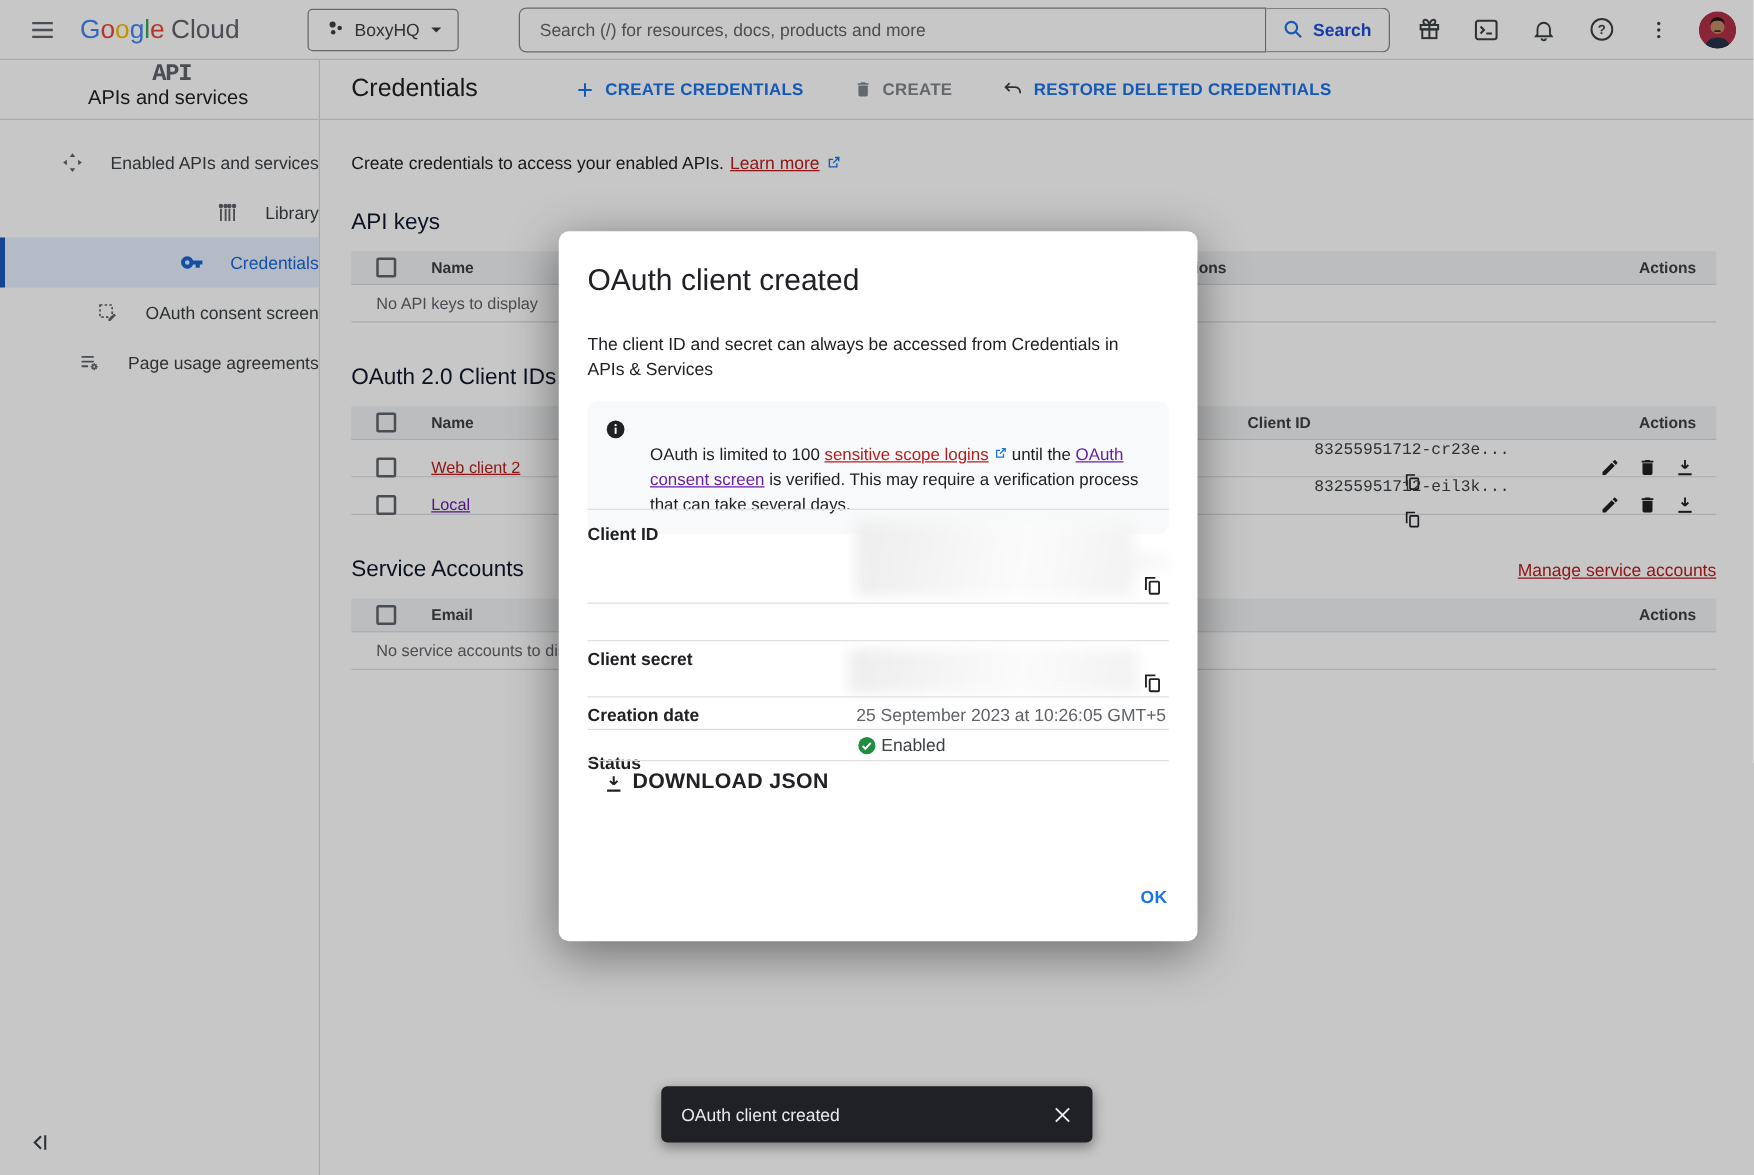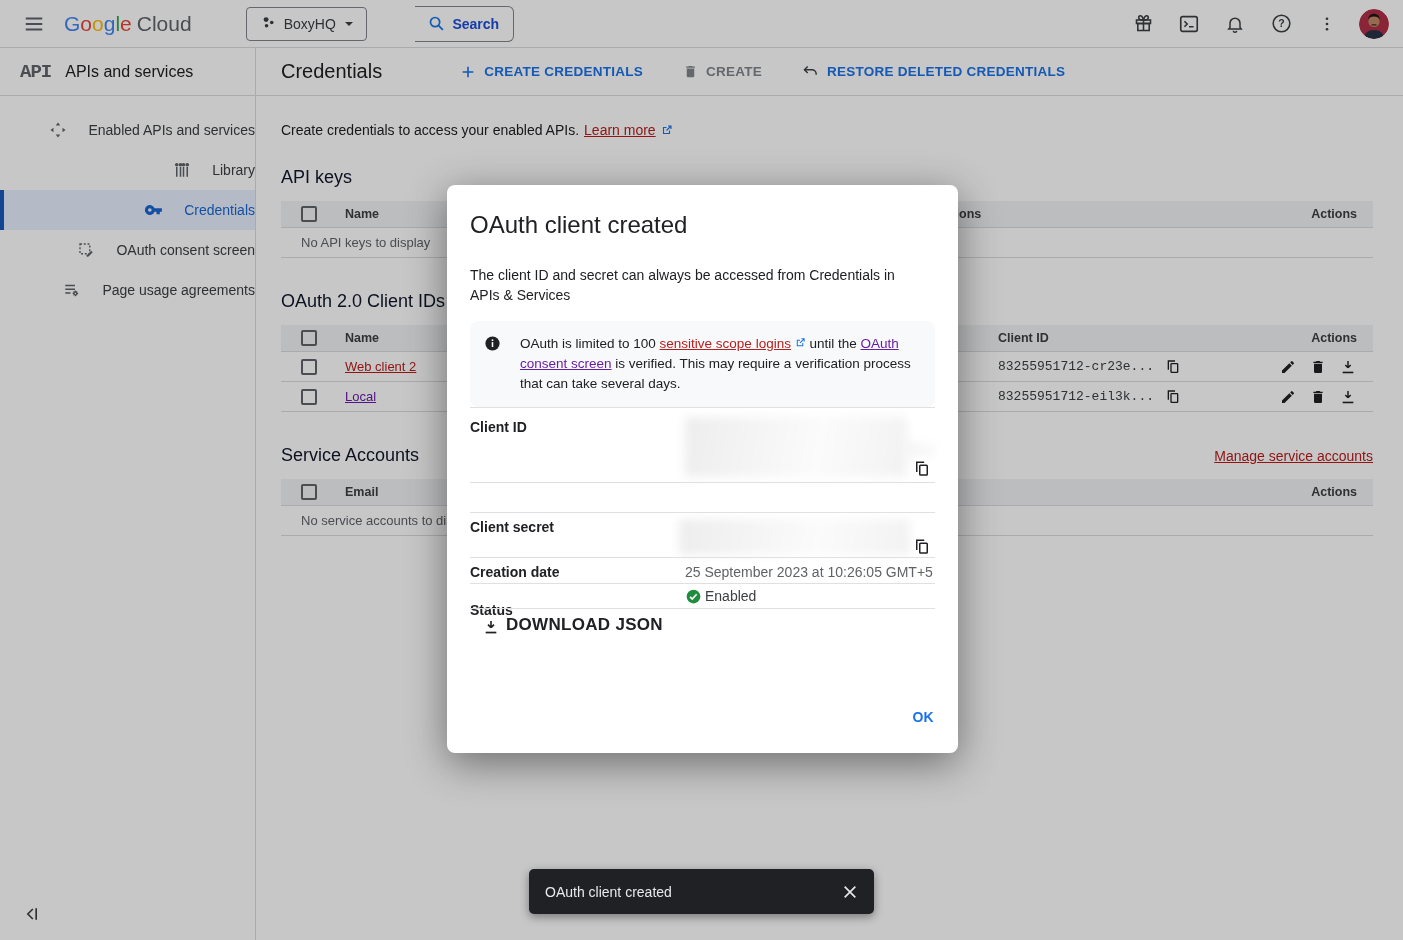--- a/index.html
+++ b/index.html
@@ -24,21 +24,21 @@
   .search-btn { height:36px; width:99px; border:1px solid #80868b; border-left:none; border-radius:0 6px 6px 0;
                 background:#fff; display:flex; align-items:center; justify-content:center; gap:7px;
                 color:#1d4ed8; font-size:14px; font-weight:700; cursor:pointer; }
   .tb-right { margin-left:auto; margin-right:14px; display:flex; align-items:center; gap:10px; }
   .tb-icon { width:36px; height:36px; display:flex; align-items:center; justify-content:center; cursor:pointer; }
   .avatar { width:30px; height:30px; border-radius:50%; overflow:hidden; cursor:pointer; margin-left:4px; }
 
   
   .sidebar { position:absolute; left:0; top:48px; width:256px; height:892px; background:#fff;
              border-right:1px solid #dadce0; }
-  .sb-head { height:48px; border-bottom:1px solid #dadce0; display:flex; align-items:center; }
+  .sb-head { height:48px; border-bottom:1px solid #dadce0; display:flex; align-items:center;flex-direction:column; }
   .api-logo { margin-left:20px; font-family:"Liberation Mono",monospace; font-weight:700; font-size:19px;
               color:#5f6368; letter-spacing:-1px; }
   .sb-title { margin-left:14px; font-size:16px; color:#202124; }
   .sb-items { margin-top:14px; }
   .sb-item { height:40px; display:flex; align-items:center; cursor:pointer; border-left:4px solid transparent;justify-content:flex-end; }
   .sb-item .nicon { width:20px; height:20px; margin-left:20px; display:flex; align-items:center; justify-content:center; }
   .sb-item .nlabel { margin-left:20px; font-size:14px; color:#3c4043; }
   .sb-item.selected { background:#e8f0fe; border-left:4px solid #185abc; }
   .sb-item.selected .nlabel { color:#1967d2; font-weight:500; }
   .collapse-btn { position:absolute; left:22px; bottom:14px; width:22px; height:22px; cursor:pointer; }
@@ -67,33 +67,33 @@
   .trow { display:grid; align-items:center; border-bottom:1px solid #dadce0; }
   .thead { background:#f1f3f4; height:27px; font-size:12.5px; font-weight:700; color:#3c4043; }
   .tbody-row { height:30px; background:#fff; }
   .g-api { grid-template-columns:64px 552px 1fr 92px; }
   .g-oauth { grid-template-columns:64px 653px 1fr 112px; }
   .g-svc { grid-template-columns:64px 1fr 112px; }
   .cb { width:16px; height:16px; border:2px solid #5f6368; border-radius:2px; margin-left:20px; cursor:pointer; background:transparent; }
   .col-actions { text-align:right; padding-right:16px; }
   .restr { padding-left:12px; }
   .empty { color:#5f6368; grid-column:1 / -1; padding-left:20px; }
-  .mono { font-family:"Liberation Mono",monospace; font-size:13px; color:#3c4043; display:flex; align-items:center; gap:10px; }
+  .mono { font-family:"Liberation Mono",monospace; font-size:13px; color:#3c4043; display:flex; align-items:center; gap:10px;flex-direction:column; }
   .rowactions { display:flex; gap:12px; justify-content:flex-end; padding-right:16px; }
   .icon-btn { width:18px; height:18px; display:flex; align-items:center; justify-content:center; cursor:pointer; background:none; border:none; padding:0; }
 
   
   .scrim { position:absolute; inset:0; background:rgba(0,0,0,0.22); z-index:10; }
   .modal { position:absolute; left:447px; top:185px; width:511px; height:568px; background:#fff;
            border-radius:8px; box-shadow:0 10px 40px rgba(0,0,0,.45); z-index:20; }
   .m-title { position:absolute; left:23px; top:26px; font-size:24px; color:#202124; }
   .m-sub { position:absolute; left:23px; top:80px; width:440px; font-size:14px; line-height:20px; color:#202124; }
   .m-notice { position:absolute; left:23px; top:136px; width:465px; background:#f8f9fa; border-radius:8px;
               display:flex; padding:13px 16px 13px 14px; }
-  .m-notice .ntext { margin-left:19px; font-size:13.5px; line-height:20px; color:#202124; }
+  .m-notice .ntext { margin-left:19px; font-size:13.5px; line-height:20px; color:#202124;margin-top:20px; }
   .sep { position:absolute; left:23px; width:465px; border-top:1px solid #e0e0e0; }
   .flabel { position:absolute; left:23px; font-size:14px; font-weight:700; color:#202124; }
   .fvalue { position:absolute; left:238px; font-size:14px; color:#5f6368; }
   .blob { position:absolute; background:linear-gradient(100deg,#ededed,#fbfbfb 60%,#f2f2f2); filter:blur(5px); border-radius:3px; }
   .copy-abs { position:absolute; width:18px; height:18px; }
   .status-val { position:absolute; left:239px; display:flex; align-items:center; gap:4px; font-size:14px; color:#3c4043; }
   .dl-btn { position:absolute; left:36px; top:430px; display:flex; align-items:flex-end; gap:7px; font-size:17px;
             font-weight:700; letter-spacing:.3px; color:#202124; background:none; border:none; cursor:pointer;
             font-family:"Liberation Sans",sans-serif; }
   .ok-btn { position:absolute; right:24px; top:524px; font-size:14px; font-weight:700; color:#1a73e8;
@@ -128,20 +128,21 @@
           <circle cx="13.5" cy="10" r="1.9" fill="#3c4043"></circle>
           <circle cx="8" cy="13.5" r="1.9" fill="#3c4043"></circle>
         </svg>
     </span>
     <span class="pname">BoxyHQ</span>
     <svg width="10" height="10" viewBox="0 0 10 10">
         <path d="M1 3l4 4 4-4z" fill="#3c4043"></path>
       </svg>
   </div>
   <div class="searchwrap">
+    <input class="search-input" placeholder="Search (/) for resources, docs, products and more" style="">
     <div class="search-btn">
       <svg width="17" height="17" viewBox="0 0 24 24">
           <circle cx="10" cy="10" r="6.5" fill="none" stroke="#1a73e8" stroke-width="2.4"></circle>
           <path d="M15 15l6 6" stroke="#1a73e8" stroke-width="2.4"></path>
         </svg>
       <span>Search</span>
     </div>
   </div>
   <div class="tb-right">
     <div class="tb-icon">

